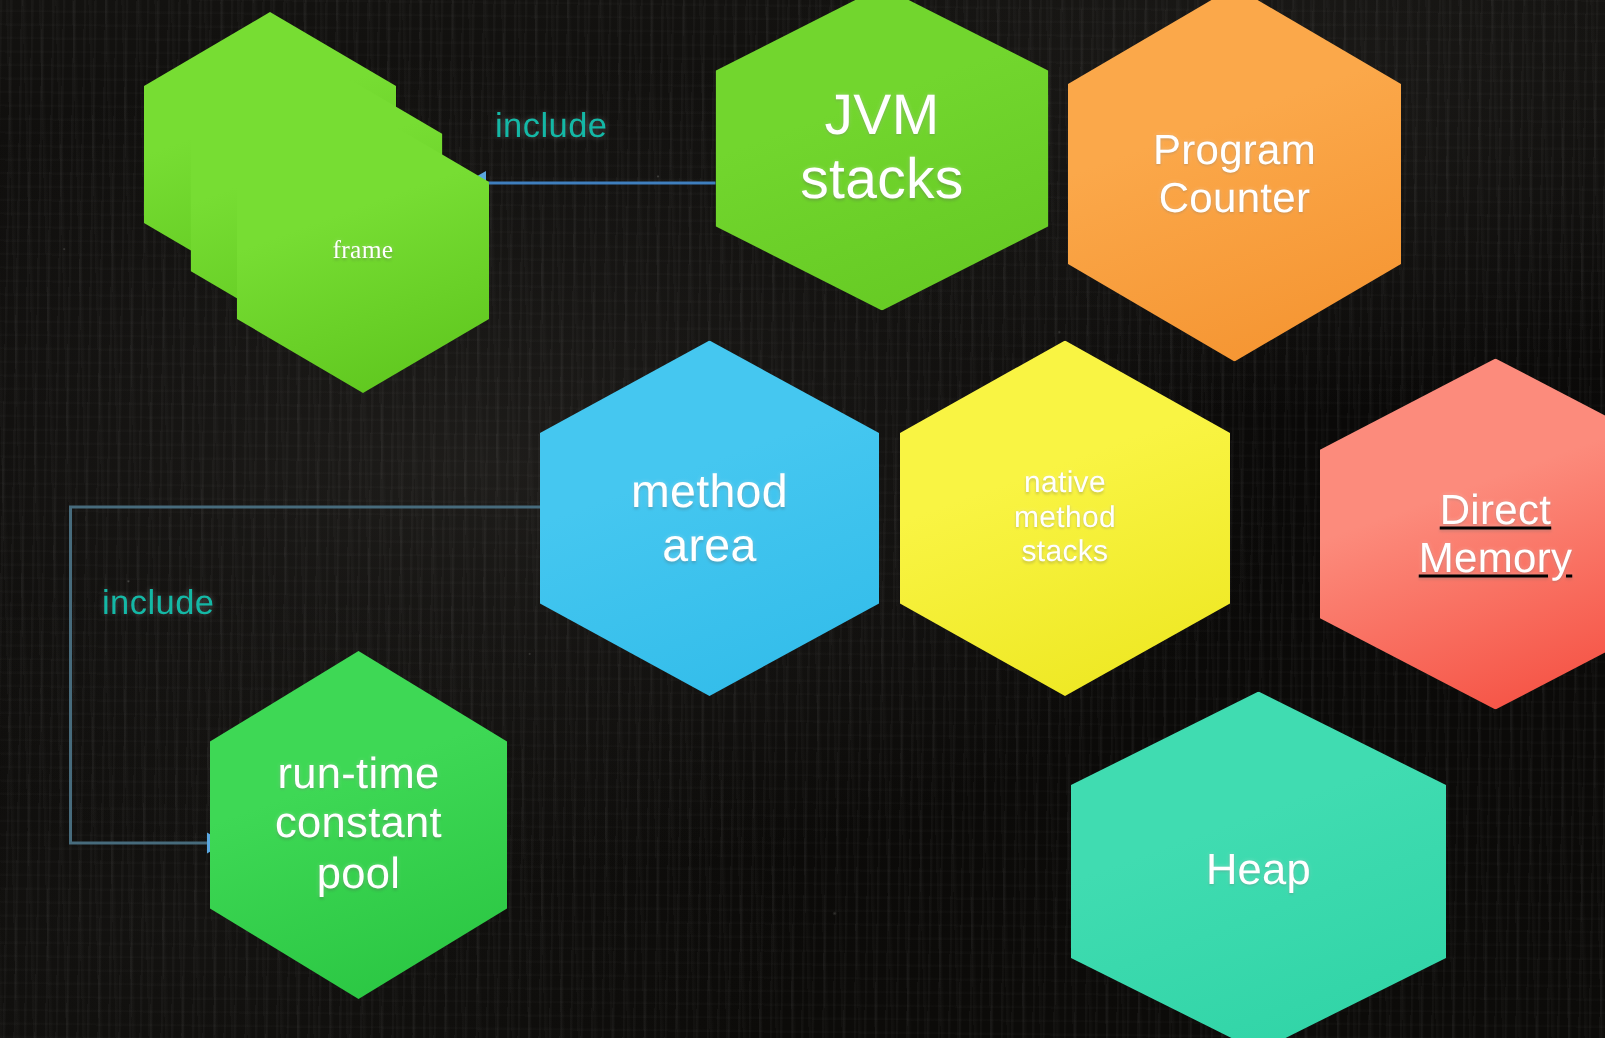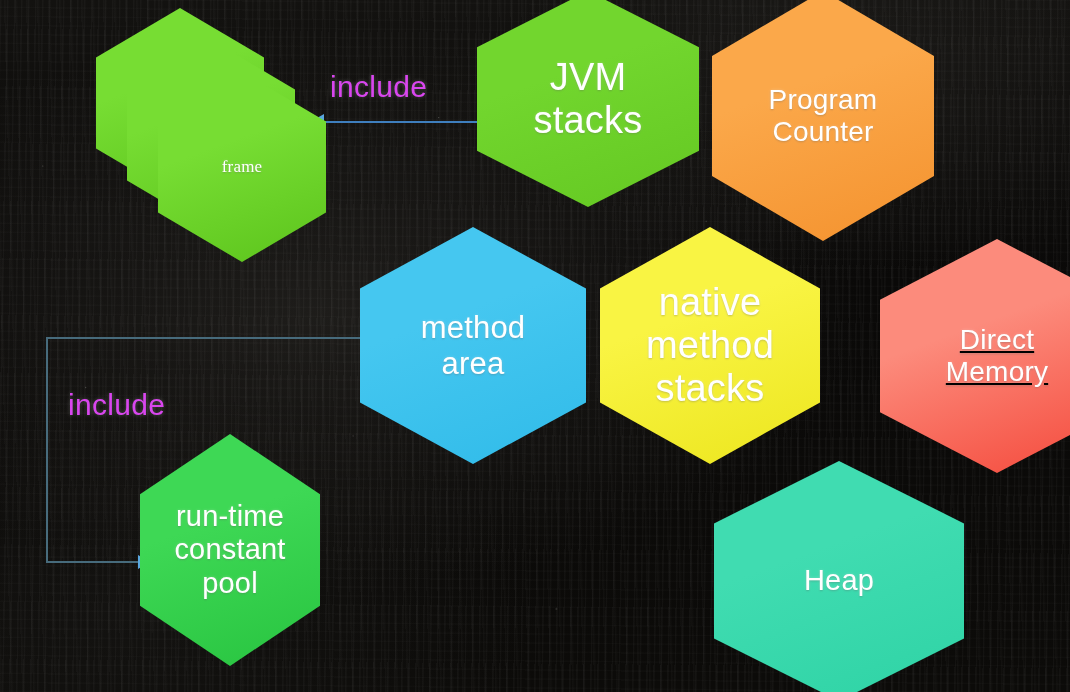--- a/index.html
+++ b/index.html
@@ -60,22 +60,22 @@
     color: #ffffff;
     font-weight: 400;
     line-height: 1.14;
     letter-spacing: 0.2px;
     text-shadow: 0 0 3px rgba(255,255,255,0.30), 0 1px 2px rgba(0,0,0,0.22);
     white-space: pre-line;
     pointer-events: none;
   }
   .conn-label {
     position: absolute;
-    color: #d946ef;
-    font-size: 30px;
+    color: #14b8a6;
+    font-size: 23px;
     font-weight: 400;
     letter-spacing: 0.3px;
     text-shadow: 0 0 4px rgba(255,255,255,0.25);
   }
   svg.connectors {
     position: absolute;
     inset: 0;
     width: 1070px;
     height: 692px;
     overflow: visible;
@@ -103,32 +103,32 @@
       </div>
       <div class="hex" style="left: 712px; top: -9px; width: 222px; height: 250px; background: linear-gradient(160deg, rgb(251, 168, 74) 0%, rgb(251, 168, 74) 38%, rgb(244, 146, 46) 100%); z-index: 12;">
         <span class="hex-label" style="font-size: 28px; color: rgb(255, 255, 255);">Program
 Counter</span>
       </div>
       <div class="hex" style="left: 360px; top: 227px; width: 226px; height: 237px; background: linear-gradient(160deg, rgb(69, 199, 240) 0%, rgb(69, 199, 240) 38%, rgb(48, 187, 233) 100%); z-index: 13;">
         <span class="hex-label" style="font-size: 31px; color: rgb(255, 255, 255);">method
 area</span>
       </div>
       <div class="hex" style="left: 600px; top: 227px; width: 220px; height: 237px; background: linear-gradient(160deg, rgb(249, 244, 67) 0%, rgb(249, 244, 67) 38%, rgb(236, 230, 30) 100%); z-index: 14;">
-        <span class="hex-label" style="font-size: 38px; color: rgb(255, 255, 255);">native
+        <span class="hex-label" style="font-size: 20px; color: rgb(255, 255, 255);">native
 method
 stacks</span>
       </div>
       <div class="hex" style="left: 880px; top: 239px; width: 234px; height: 234px; background: linear-gradient(160deg, rgb(252, 139, 124) 0%, rgb(252, 139, 124) 38%, rgb(244, 72, 58) 100%); z-index: 15; text-decoration: underline;">
         <span class="hex-label" style="font-size: 28px; color: rgb(255, 255, 255);">Direct
 Memory</span>
       </div>
       <div class="hex" style="left: 714px; top: 461px; width: 250px; height: 240px; background: linear-gradient(160deg, rgb(64, 220, 177) 0%, rgb(64, 220, 177) 38%, rgb(46, 211, 165) 100%); z-index: 16;">
         <span class="hex-label" style="font-size: 29px; color: rgb(255, 255, 255);">Heap</span>
       </div>
-      <div class="hex" style="left: 140px; top: 434px; width: 180px; height: 232px; background: linear-gradient(160deg, rgb(62, 216, 85) 0%, rgb(62, 216, 85) 38%, rgb(40, 196, 64) 100%); z-index: 17;">
+      <div class="hex" style="left: 140px; top: 434px; width: 198px; height: 232px; background: linear-gradient(160deg, rgb(62, 216, 85) 0%, rgb(62, 216, 85) 38%, rgb(40, 196, 64) 100%); z-index: 17;">
         <span class="hex-label" style="font-size: 29px; color: rgb(255, 255, 255);">run-time
 constant
 pool</span>
       </div>
     </div>
 
   <svg class="connectors" viewBox="0 0 1070 692" xmlns="http://www.w3.org/2000/svg">
     <g id="connector-paths">
         <path d="M 477 122 L 322 122" fill="none" stroke="#3f7fbe" stroke-width="2"></path>
         <polygon points="310,122 324,114 324,130" fill="#5aa8e0"></polygon>

